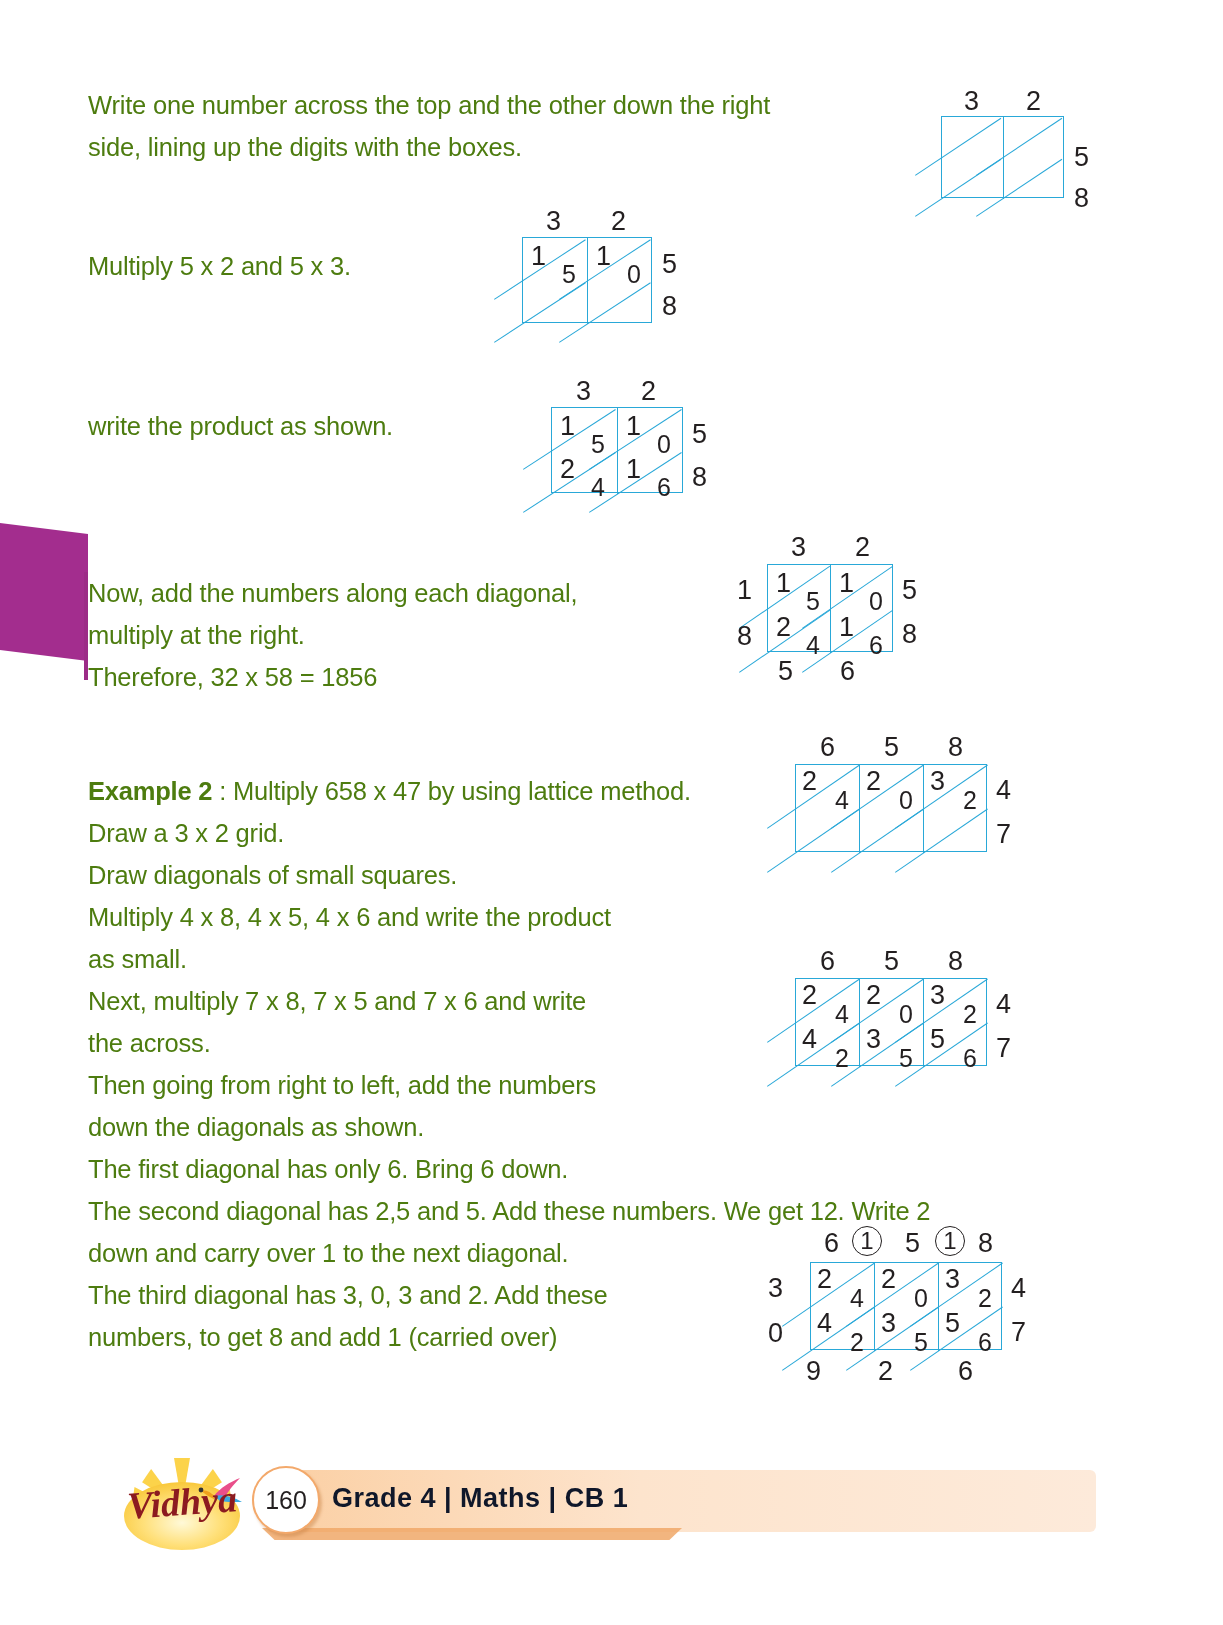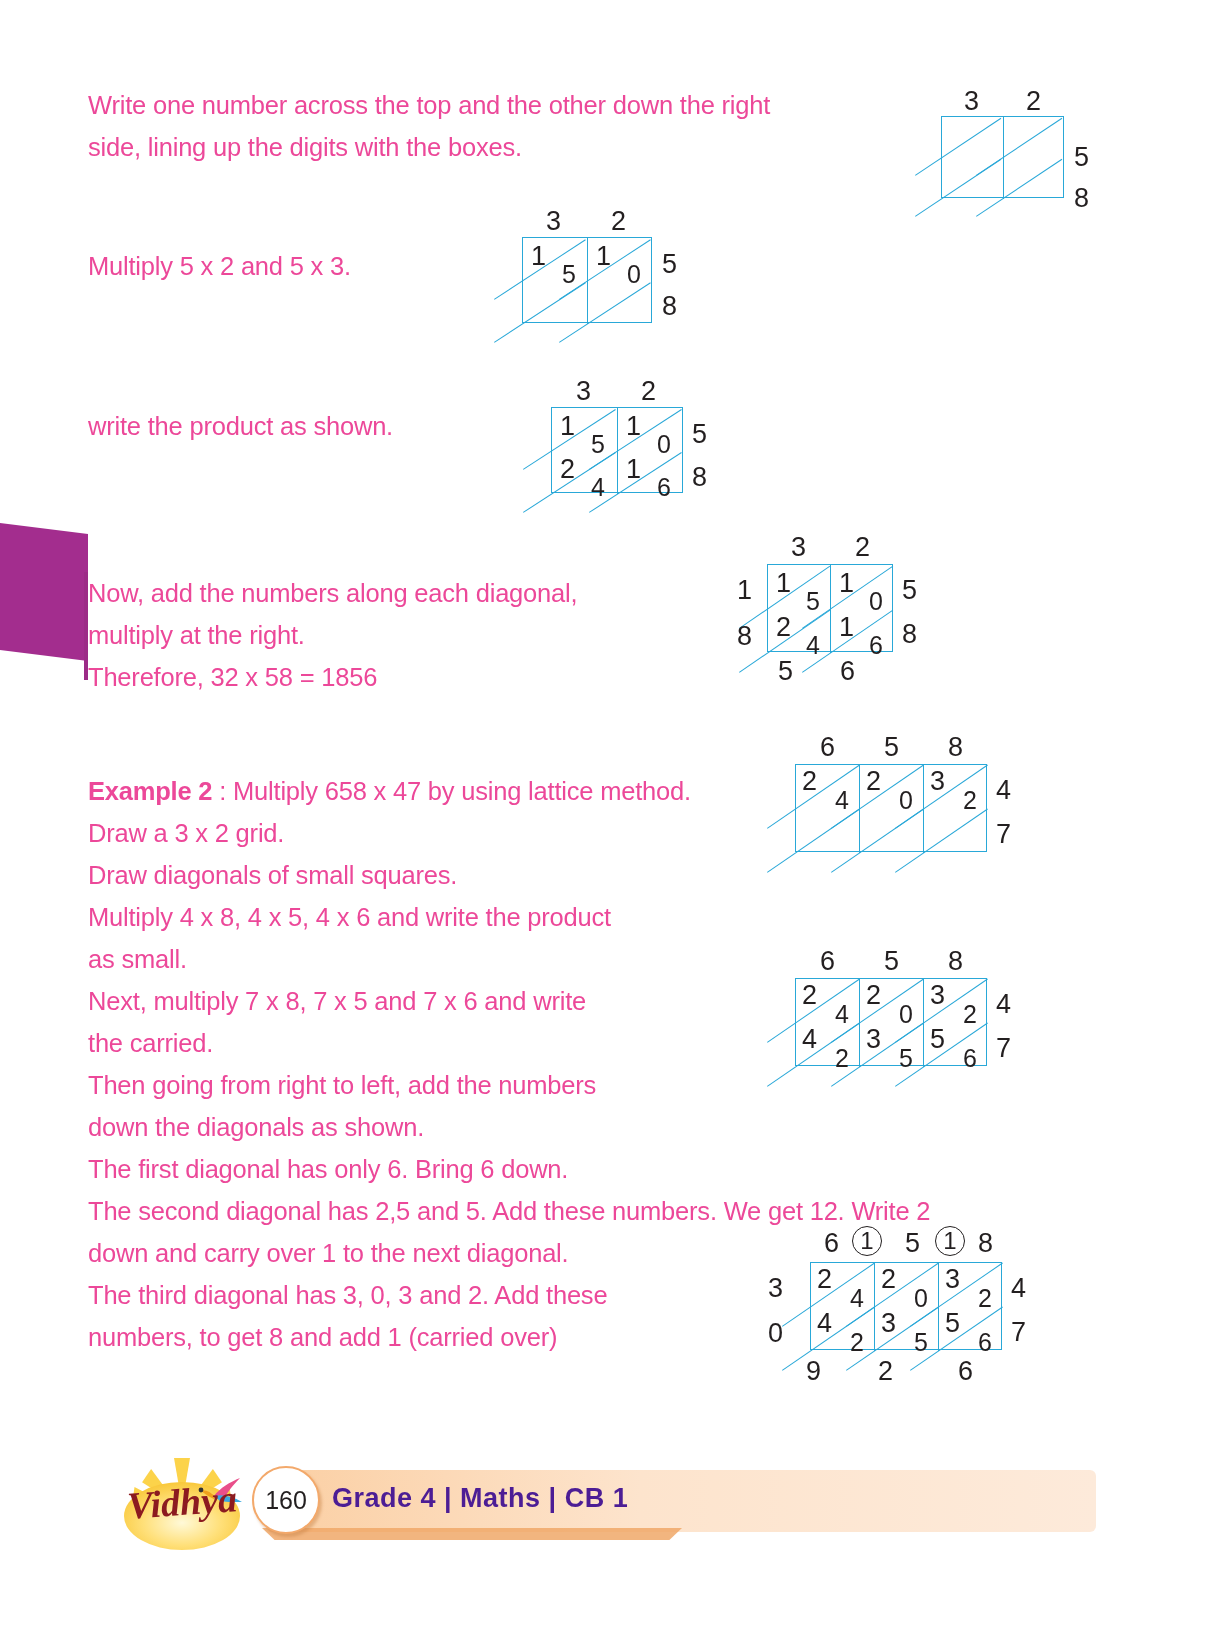--- a/index.html
+++ b/index.html
@@ -22,21 +22,21 @@
   .left-rule{
     position:absolute; left:84px; top:572px;
     width:4px; height:108px; background:#9c2b87;
   }
 
   
   .txt{
     position:absolute;
     font-size:25.5px;
     line-height:42px;
-    color:#ec4899;
+    color:#4d7c0f;
     letter-spacing:-0.2px;
     font-family:"Liberation Sans", sans-serif;
   }
   .txt b{ font-weight:bold; }
 
   
   .lattice{ position:absolute; }
   .lat-grid{
     position:absolute; left:0; top:0;
     border:1.6px solid #29a8d8;
@@ -84,21 +84,21 @@
   }
   .foot-bar-shadow{
     position:absolute; left:262px; top:1528px;
     width:420px; height:12px;
     background:#f0a868;
     clip-path:polygon(0 0, 100% 0, 97% 100%, 3% 100%);
     opacity:.85;
   }
   .foot-text{
     position:absolute; left:332px; top:1483px;
-    font-size:27px; font-weight:bold; color:#4c1d95;
+    font-size:27px; font-weight:bold; color:#0f172a;
     letter-spacing:.5px;
   }
   .page-circle{
     position:absolute; left:252px; top:1466px;
     width:68px; height:68px; border-radius:50%;
     background:#ffffff; border:2px solid #f3a96b;
     display:flex; align-items:center; justify-content:center;
     font-size:25px; color:#231f20;
     box-shadow:2px 3px 3px rgba(200,130,70,.45);
   }
@@ -242,21 +242,21 @@
 
 <div class="txt" style="left:88px; top:770px; width:1030px;">
   <div>
     <b>Example 2</b><span> : Multiply 658 x 47 by using lattice method.</span>
   </div>
   <div>Draw a 3 x 2 grid.</div>
   <div>Draw diagonals of small squares.</div>
   <div>Multiply 4 x 8, 4 x 5, 4 x 6 and write the product</div>
   <div>as small.</div>
   <div>Next, multiply 7 x 8, 7 x 5 and 7 x 6 and write</div>
-  <div>the carried.</div>
+  <div>the across.</div>
   <div>Then going from right to left, add the numbers</div>
   <div>down the diagonals as shown.</div>
   <div>The first diagonal has only 6. Bring 6 down.</div>
   <div>The second diagonal has 2,5 and 5. Add these numbers. We get 12. Write 2</div>
   <div>down and carry over 1 to the next diagonal.</div>
   <div>The third diagonal has 3, 0, 3 and 2. Add these</div>
   <div>numbers, to get 8 and add 1 (carried over)</div>
 </div>
 
 <div class="lattice" style="left:795px; top:764px;">

